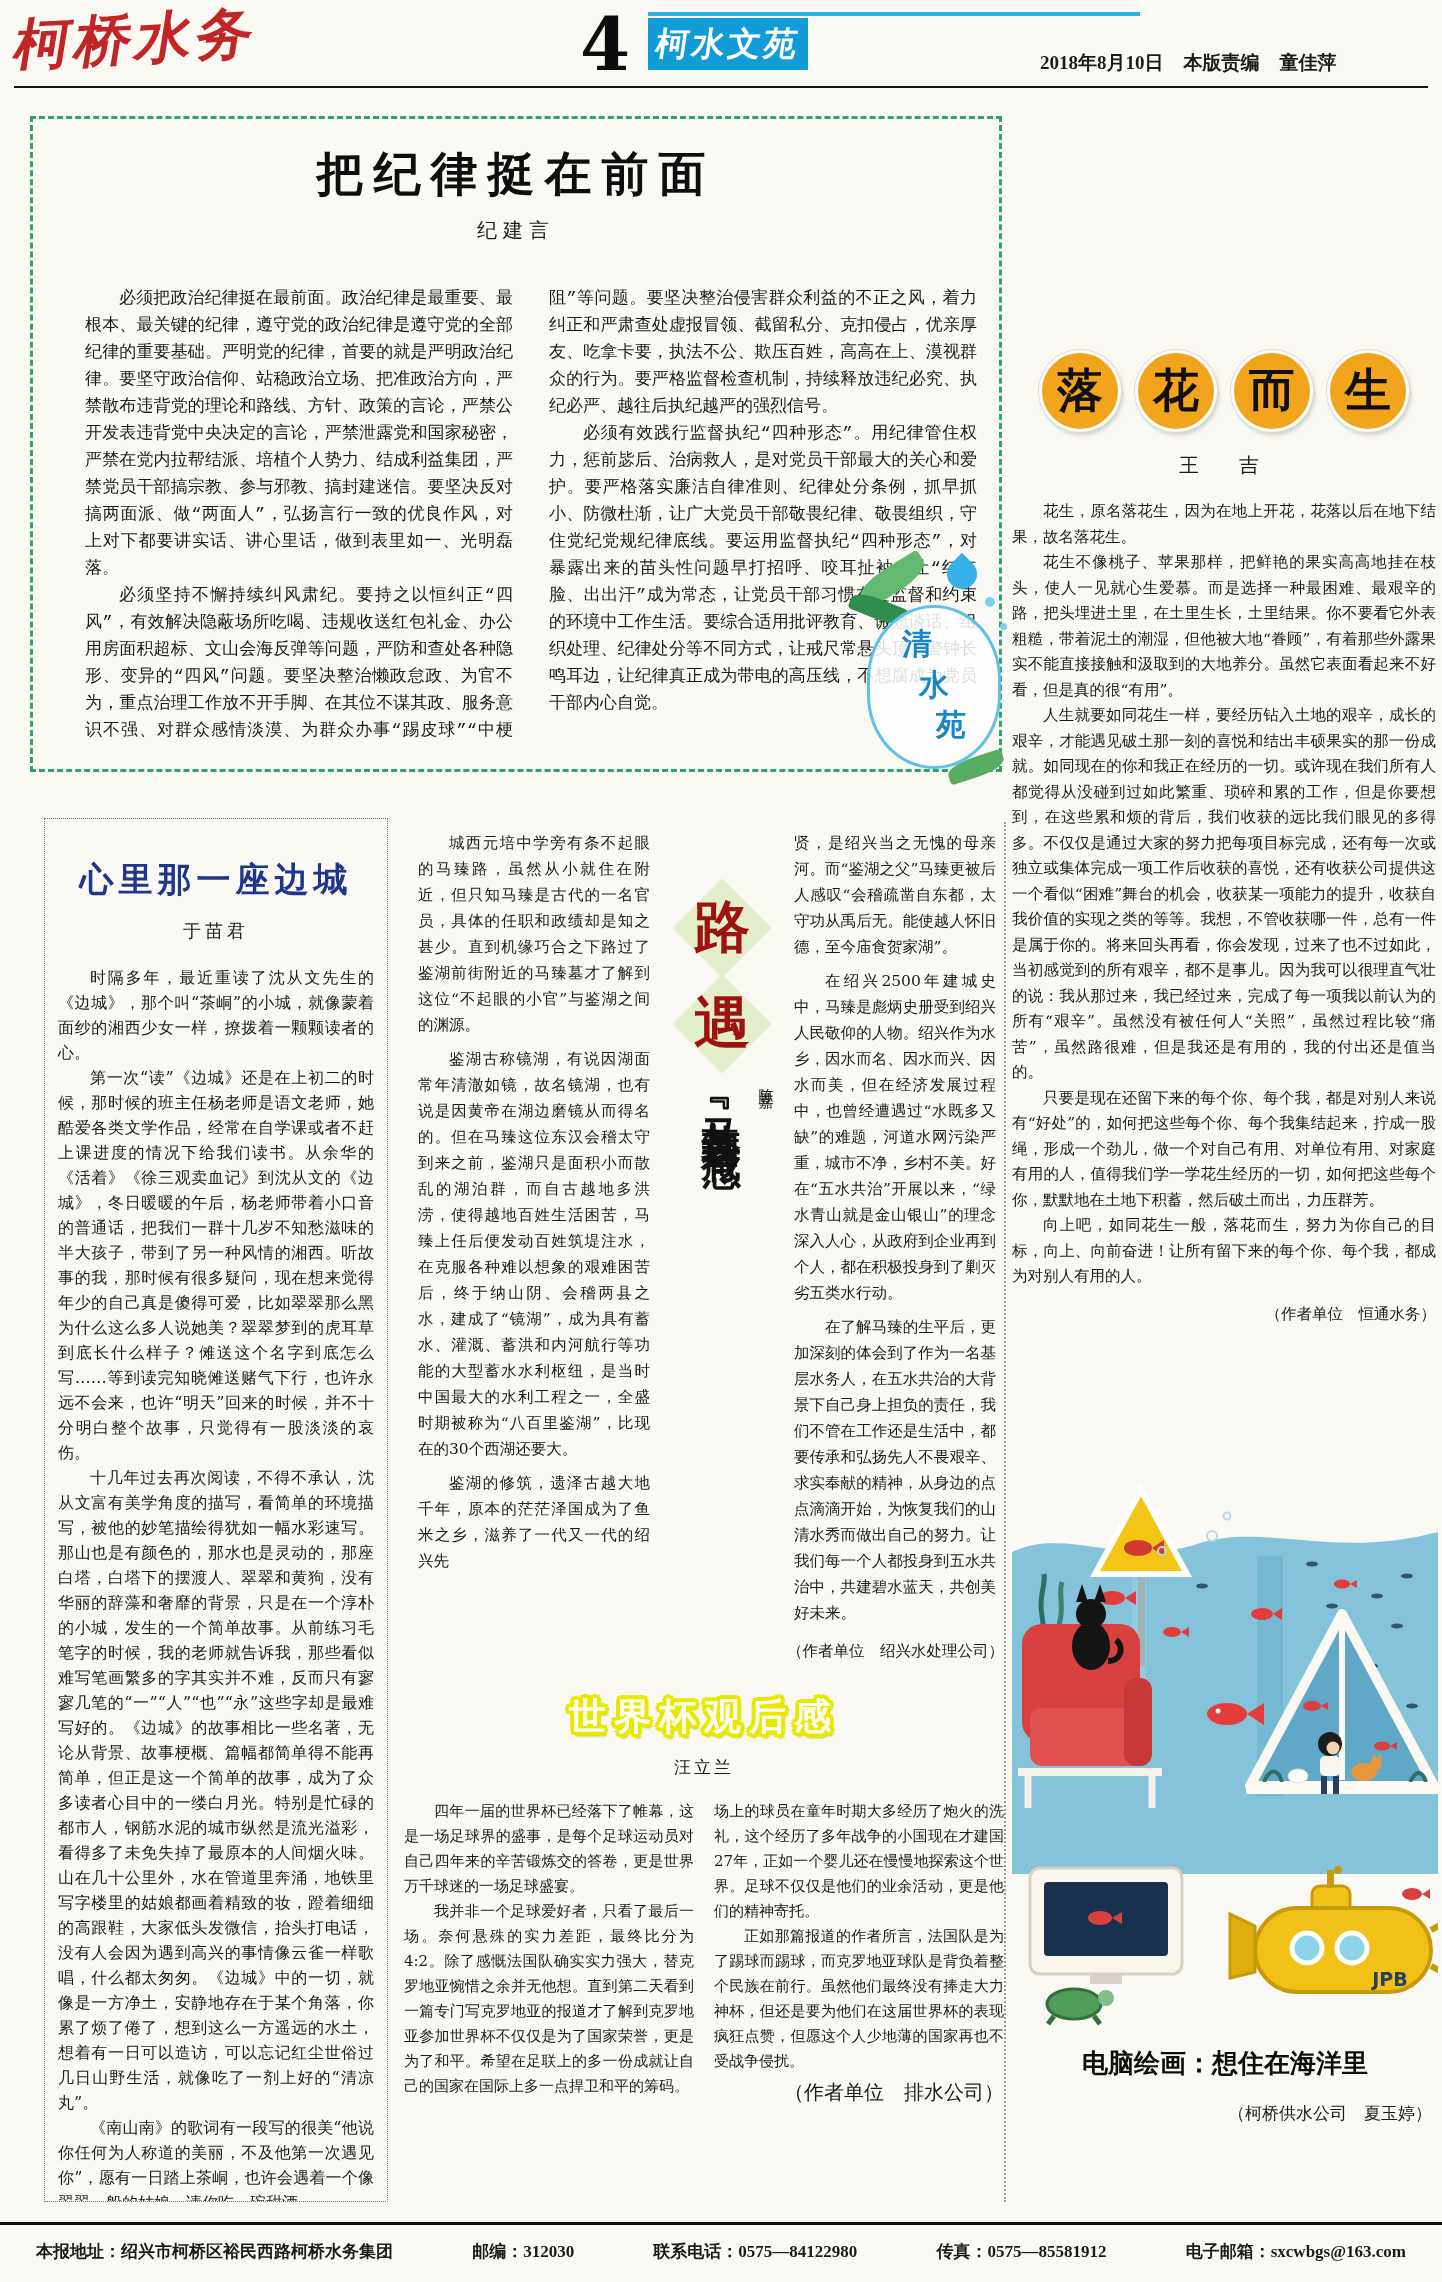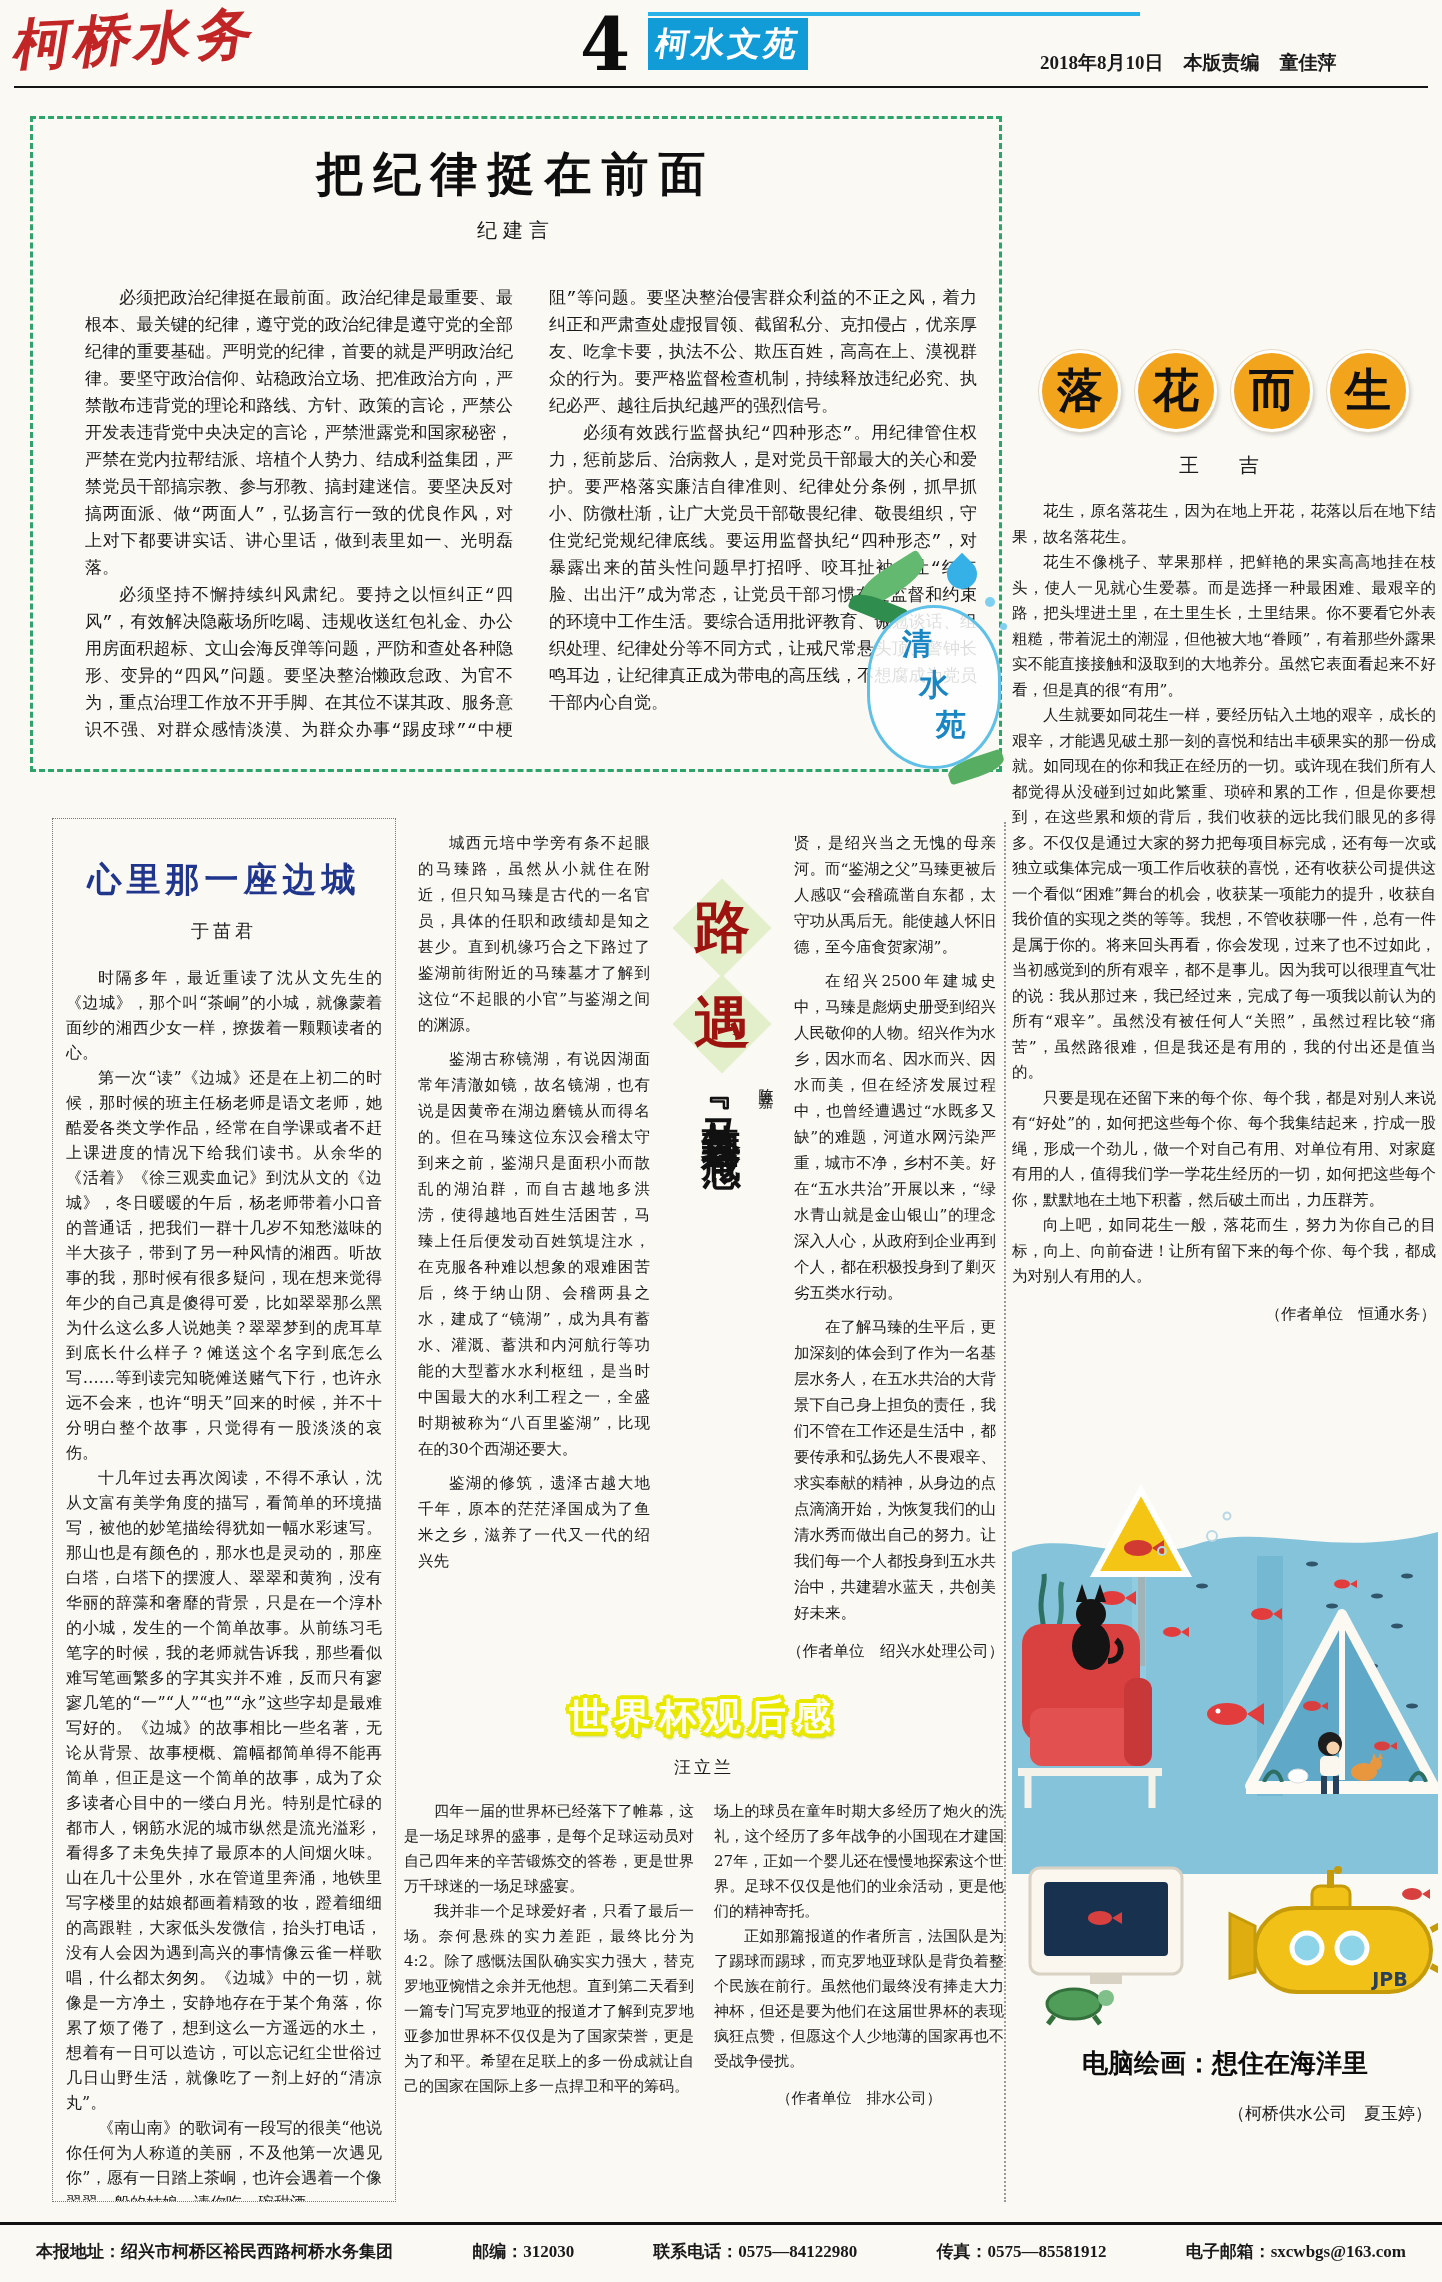--- a/index.html
+++ b/index.html
@@ -38,21 +38,21 @@
                transform:rotate(45deg);right:34px;top:6px;}
   .badge .dot{position:absolute;border-radius:50%;background:#7fd0f0;}
   .badge-circle{position:absolute;left:14px;top:52px;width:128px;height:158px;border:3px solid #5fc0e8;
                 border-radius:50% / 45%;background:rgba(255,255,255,.85);display:flex;flex-direction:column;
                 align-items:center;justify-content:center;}
   .badge-circle span{font-size:30px;font-weight:bold;color:#1b86c4;line-height:1.35;}
   .badge-circle span:nth-child(1){margin-right:34px;}
   .badge-circle span:nth-child(3){margin-left:34px;}
 
   
-  .left-art{left:52px;top:818px;width:344px;height:1384px;border:1px dotted #777;box-sizing:border-box;
+  .left-art{left:44px;top:818px;width:344px;height:1384px;border:1px dotted #777;box-sizing:border-box;
             padding:0 13px;overflow:hidden;}
   .left-art h2{margin:38px 0 0;text-align:center;font-size:34px;color:#20368c;letter-spacing:5px;}
   .left-art .byline{text-align:center;font-size:18px;margin-top:16px;letter-spacing:4px;}
   .left-art .body{margin-top:22px;font-size:16px;line-height:25px;text-align:justify;}
   .left-art .body p{margin:0;text-indent:2em;}
   .author-unit{text-align:right;font-size:15.5px;margin-top:12px;}
 
   
   .vdiv{left:1004px;top:822px;height:1380px;width:0;border-left:2px dotted #9a9a9a;}
 
@@ -73,21 +73,21 @@
   
   .wc{left:404px;top:1692px;width:600px;}
   .wc-title{text-align:center;font-size:37px;font-weight:900;letter-spacing:8px;color:#fffef4;
             font-family:"DejaVu Sans","Liberation Sans",sans-serif;
             text-shadow:-3px -3px 0 #e9e900,3px -3px 0 #e9e900,-3px 3px 0 #e9e900,3px 3px 0 #e9e900,
                         0 -4px 0 #e9e900,0 4px 0 #e9e900,-4px 0 0 #e9e900,4px 0 0 #e9e900,2px 4px 3px #9eb500;}
   .wc-byline{text-align:center;font-size:17px;margin-top:14px;letter-spacing:3px;}
   .wc-cols{display:flex;gap:20px;margin-top:20px;}
   .wc-cols .col{flex:1;font-size:15px;line-height:25px;text-align:justify;}
   .wc-cols p{margin:0;text-indent:2em;}
-  .wc .author-unit{font-size:15px;text-align:center;}
+  .wc .author-unit{font-size:20px;margin-top:6px;}
 
   
   .rt{left:1012px;top:350px;width:424px;}
   .title-circles{display:flex;justify-content:center;gap:14px;}
   .circle{width:76px;height:76px;border-radius:50%;background:#f3a41d;border:3px solid #fff;
           box-shadow:0 0 0 1px #e3dbc6,2px 3px 4px rgba(0,0,0,.18);display:flex;align-items:center;
           justify-content:center;font-size:46px;font-weight:900;color:#101010;}
   .rt .byline{text-align:center;margin-top:20px;font-size:20px;letter-spacing:10px;}
   .rt .body{margin-top:20px;font-size:15.5px;line-height:25.5px;text-align:justify;}
   .rt .body p{margin:0;text-indent:2em;}

